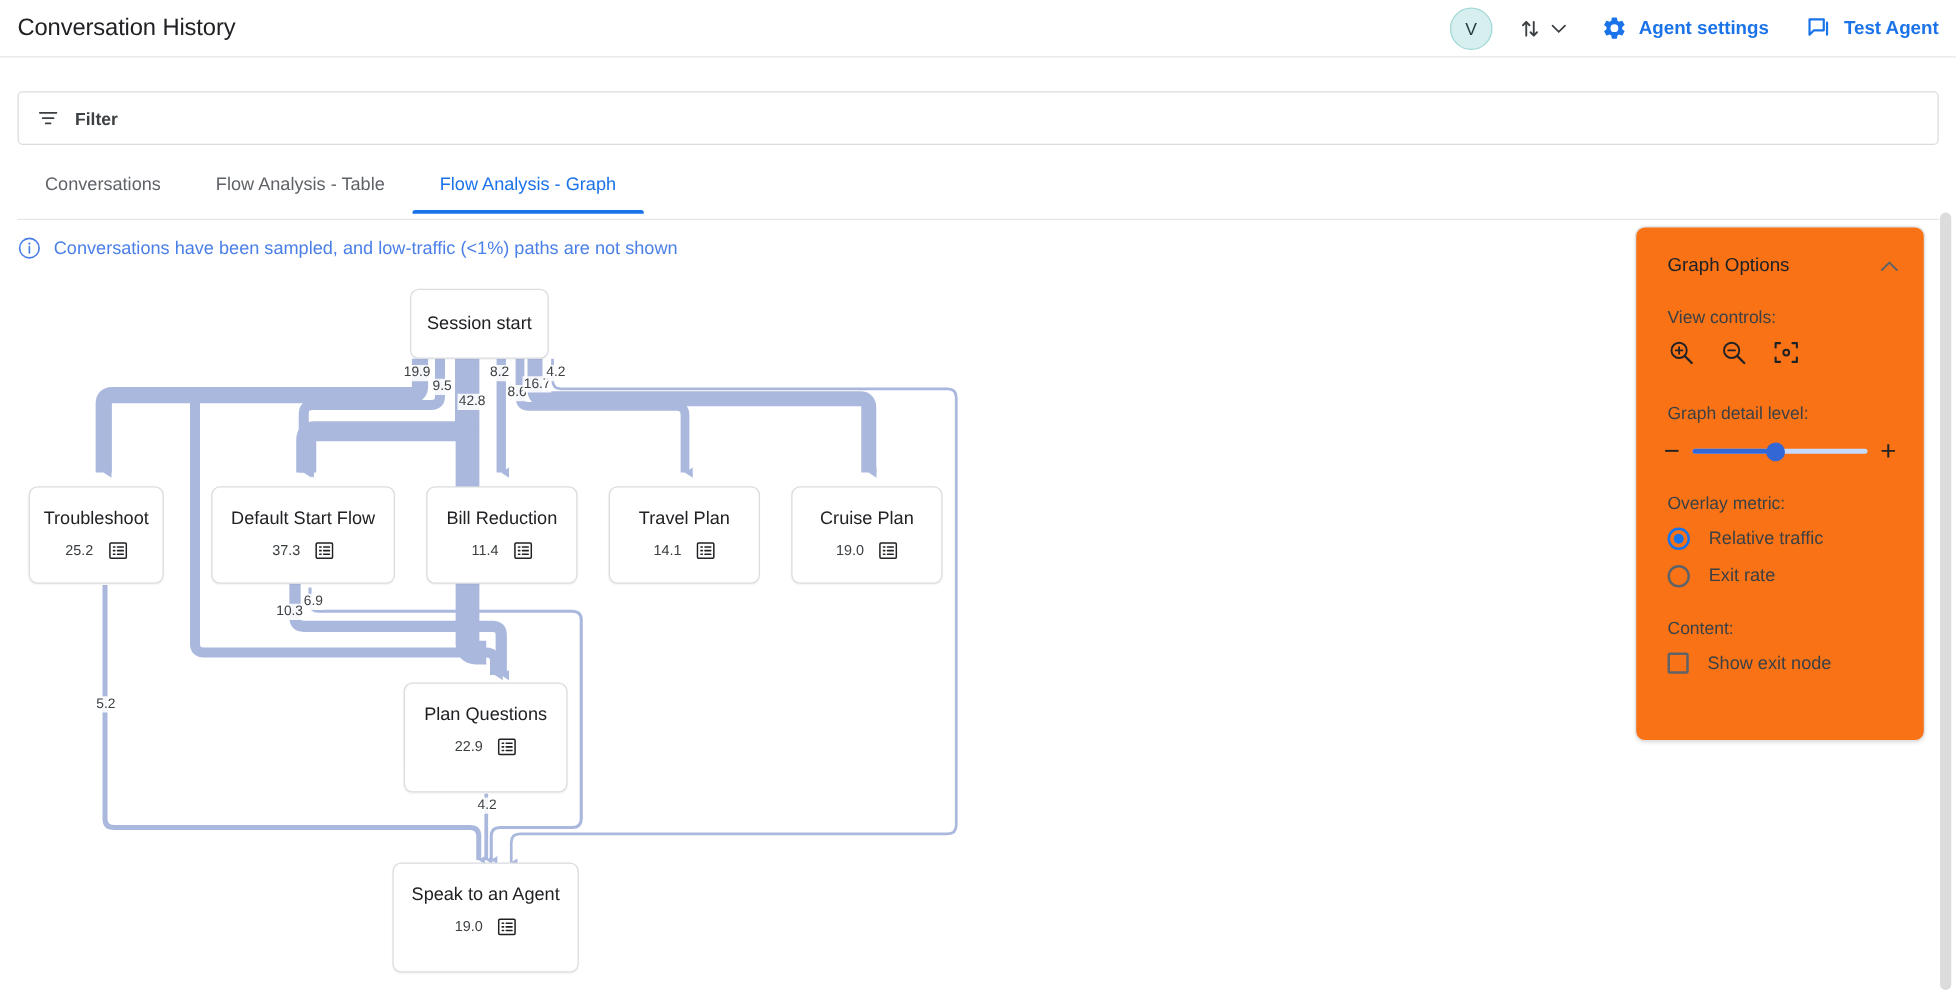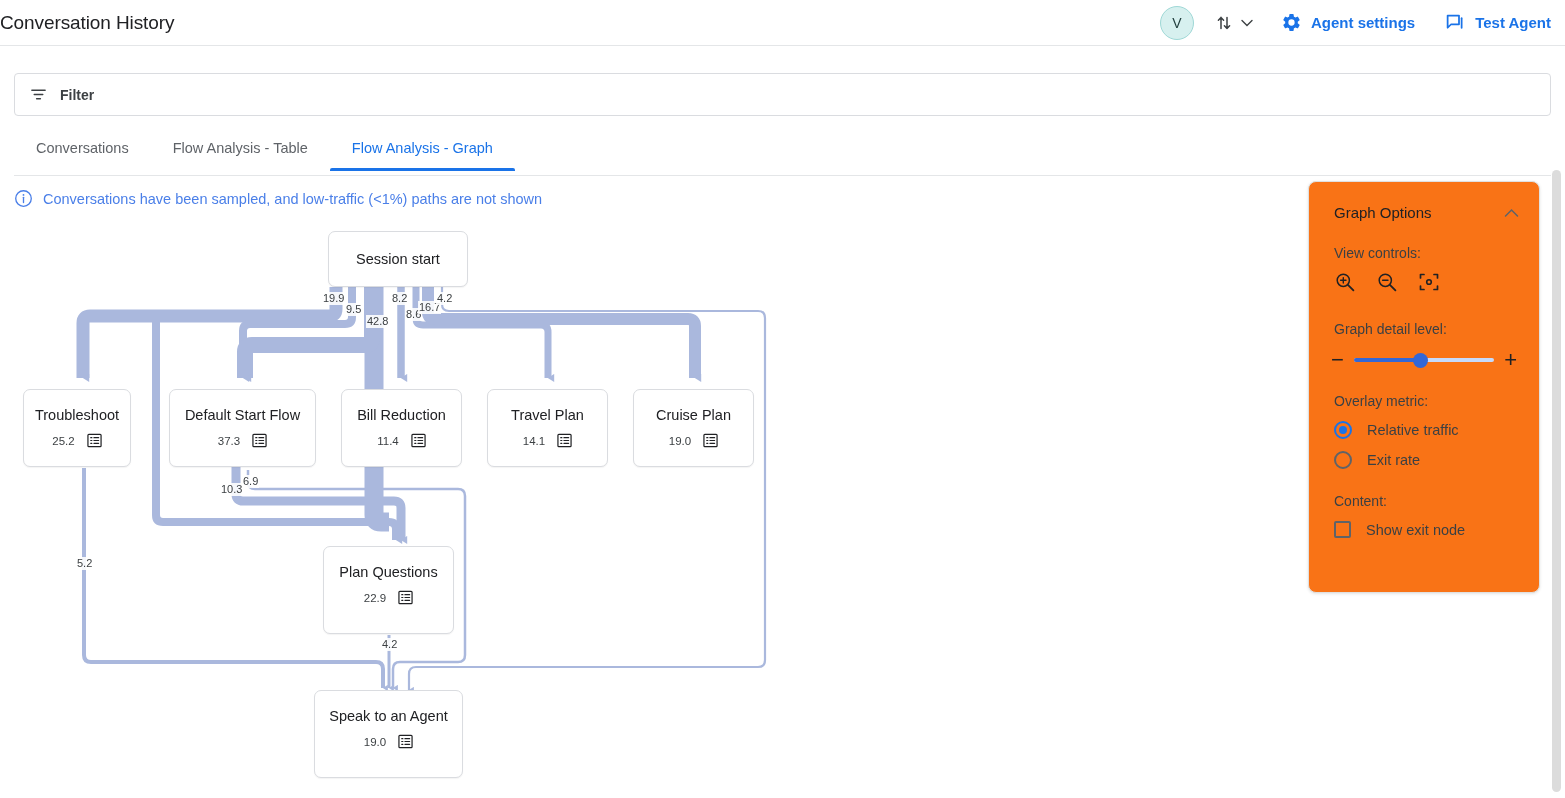--- a/index.html
+++ b/index.html
@@ -13,21 +13,21 @@
   
   .header {
     position: absolute; left: 0; top: 0;
     width: 1565px; height: 46px;
     background: #fff;
     border-bottom: 1px solid #e4e6e8;
     display: flex; align-items: center;
   }
   .page-title {
     font-size: 19px; color: #202124; font-weight: 400;
-    letter-spacing: -0.1px;
+    margin-left: 14px; letter-spacing: -0.1px;
   }
   .header-right {
     margin-left: auto; display: flex; align-items: center;
     margin-right: 14px; gap: 0;
   }
   .avatar {
     width: 34px; height: 34px; border-radius: 50%;
     background: #d7f0ef; border: 1px solid #9fd8d6;
     display: flex; align-items: center; justify-content: center;
     font-size: 14px; color: #1f3c3b; margin-right: 20px;
@@ -318,21 +318,21 @@
       <path d="M240,297 L240,318 Q240,311 247,311 L458,311 Q465,311 465,318 L465,490 Q465,497 458,497 L401,497 Q394,497 394,504 L394,520" stroke-width="0"></path>
       <path d="M248,300 L248,312 Q248,319 255,319 L458,319 Q465,319 465,326 L465,485 Q465,492 458,492 L400,492 Q393,492 393,499 L393,518" stroke-width="2.5" marker-end="url(#ahs)"></path>
 
       <path d="M84,298 L84,485 Q84,492 91,492 L376,492 Q383,492 383,499 L383,518" stroke-width="4" marker-end="url(#ahs)"></path>
 
       <path d="M389,465 L389,518" stroke-width="3" marker-end="url(#ahs)"></path>
 
     </g>
   </svg>
 
-  <div class="node start" style="left:328px;top:61px;width:140px;height:56px;">
+  <div class="node start" style="left:328px;top:61px;width:111px;height:56px;">
     <span class="node-title">Session start</span>
   </div>
 
   <div class="node" style="left:23px;top:219px;width:108px;height:78px;">
     <span class="node-title">Troubleshoot</span>
     <span class="node-meta">
       <span class="node-val">25.2</span>
       <span>
         <svg class="node-icon" width="15" height="15" viewBox="0 0 16 16">
           <rect x="1" y="1.5" width="14" height="13" rx="1" fill="none" stroke="#202124" stroke-width="1.3"></rect>

